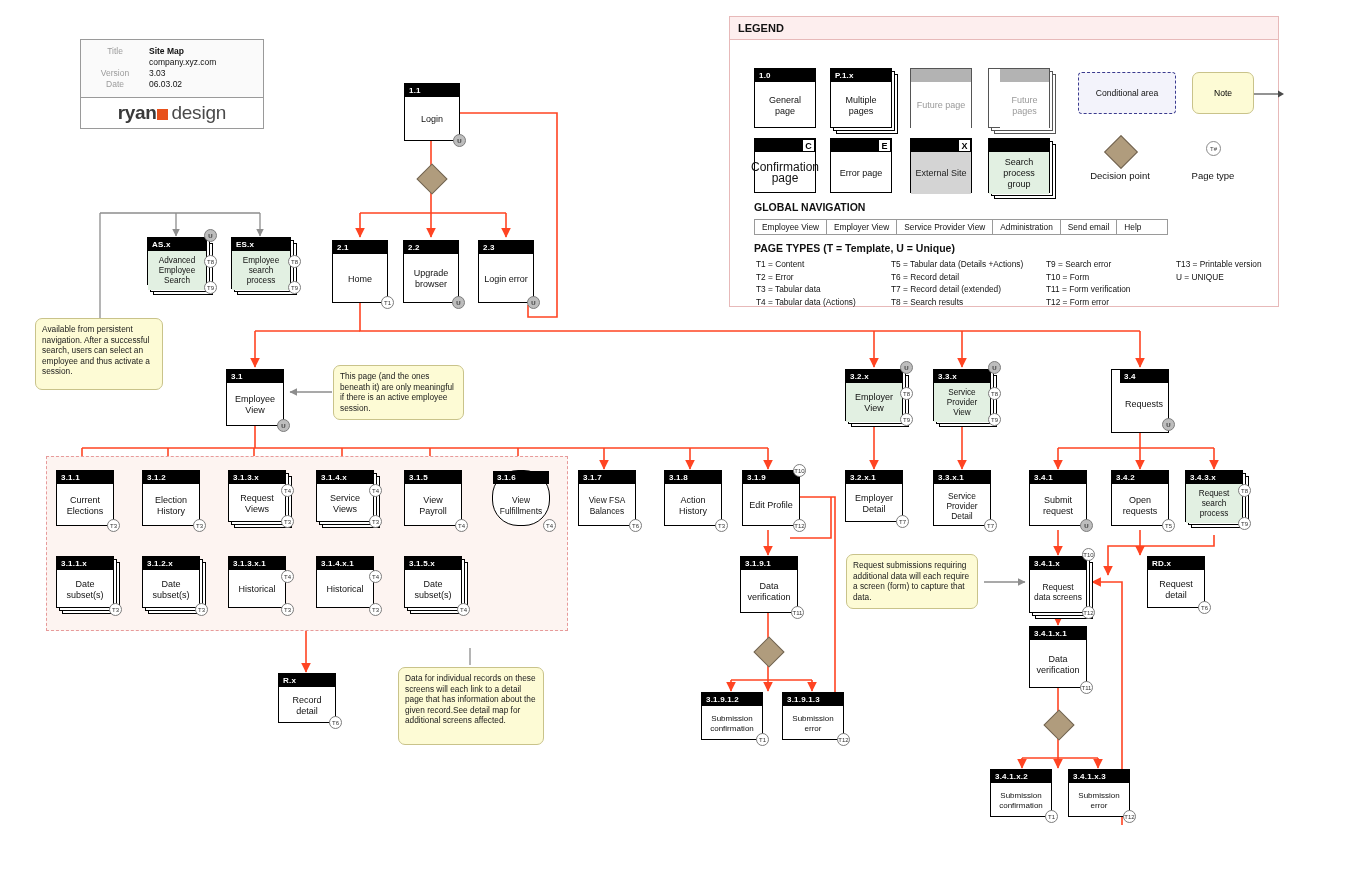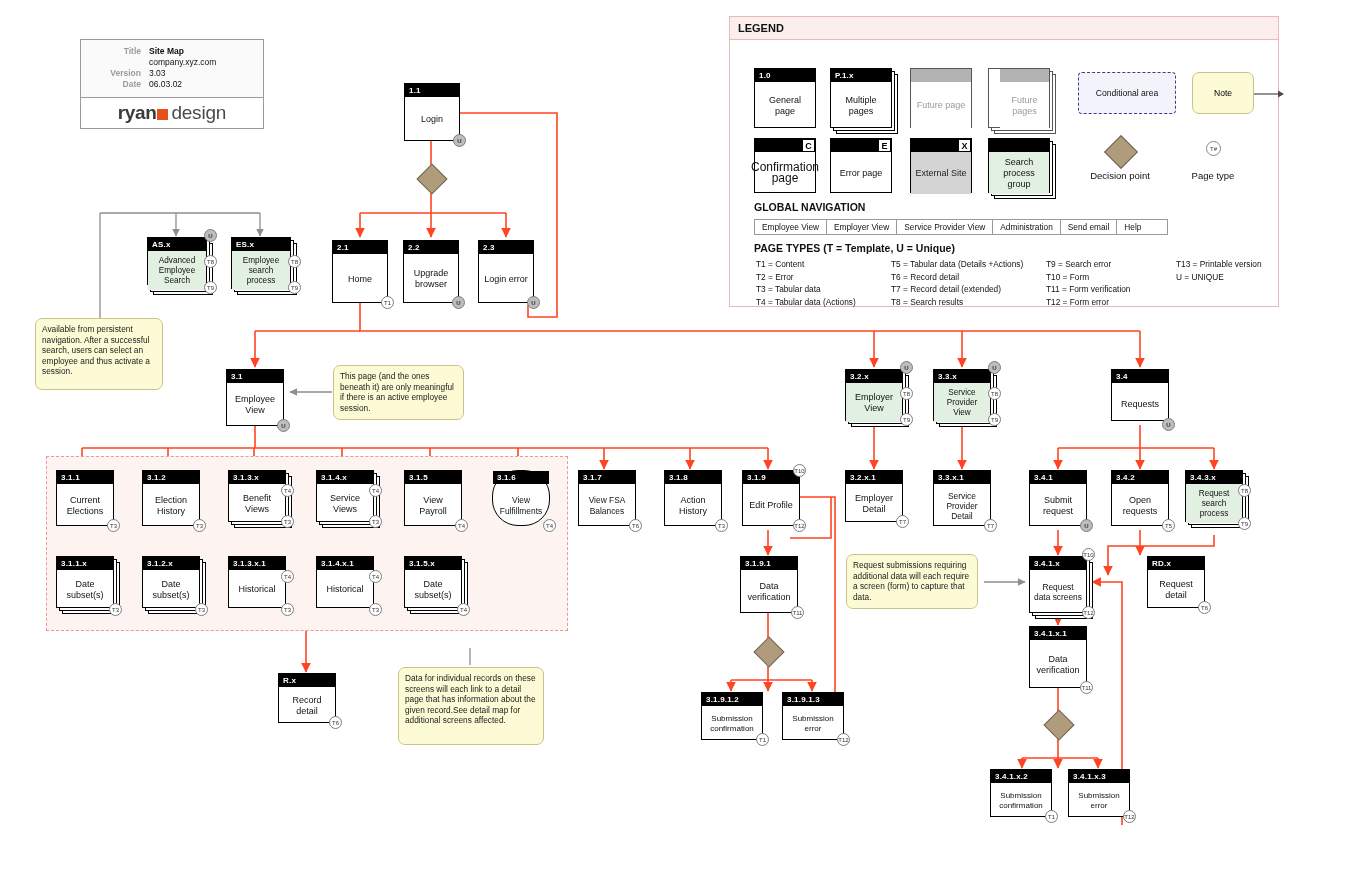--- a/index.html
+++ b/index.html
@@ -6,21 +6,21 @@
   body{width:1346px;height:871px;position:relative;
        font-family:"Liberation Sans","DejaVu Sans",sans-serif;
        font-size:9px;color:#000;overflow:hidden;}
   #canvas{position:absolute;inset:0;}
   svg#wires{position:absolute;left:0;top:0;width:1346px;height:871px;pointer-events:none;}
 
   
   .titleblock{position:absolute;left:80px;top:39px;width:182px;border:1px solid #9a9a9a;background:#fafafa;}
   .tb-rows{padding:6px 8px 7px 8px;}
   .tb-row{display:flex;line-height:11px;}
-  .tb-lab{width:52px;text-align:right;color:#9b9b9b;font-size:8.5px;padding-right:8px;font-weight:bold;}
+  .tb-lab{width:52px;text-align:center;color:#9b9b9b;font-size:8.5px;padding-right:8px;}
   .tb-val{font-size:8.5px;color:#111;}
   .tb-val.strong{font-weight:bold;}
   .tb-logo{border-top:1px solid #9a9a9a;height:30px;display:flex;align-items:center;justify-content:center;background:#fff;}
   .logo-ryan{font-size:19px;font-weight:bold;color:#3a3a3a;letter-spacing:-.4px;}
   .logo-sq{display:inline-block;width:11px;height:11px;background:#e8501a;margin:0 3px 0 1px;position:relative;top:1px;}
   .logo-design{font-size:19px;color:#4a4a4a;letter-spacing:-.2px;}
 
   
   .node{position:absolute;box-sizing:border-box;}
   .nbox{position:absolute;left:0;top:0;box-sizing:border-box;border:1px solid #000;background:#fff;}
@@ -416,21 +416,21 @@
   <div class="nbox" style="width:58px;height:52px;">
     <div class="nhdr">3.3.x</div>
     <div class="nbody" style="height:39px;background:#e2f0e2;font-size:8.2px;line-height:10px;">Service Provider View</div>
   </div>
   <div class="badge u" style="right:-10px;top:-8px;">U</div>
   <div class="badge" style="right:-10px;top:18px;">T8</div>
   <div class="badge" style="right:-10px;top:44px;">T9</div>
 </div>
 
 <div class="node" style="left:1111px;top:369px;width:58px;height:56px;">
-  <div class="nbox" style="width:58px;height:52px;">
+  <div class="nbox" style="width:58px;height:64px;padding-left:8px;">
     <div class="nhdr">3.4</div>
     <div class="nbody" style="height:43px;">Requests</div>
   </div>
   <div class="badge u b-br">U</div>
 </div>
 
 <div class="node" style="left:56px;top:470px;width:58px;height:56px;">
   <div class="nbox" style="width:58px;height:56px;">
     <div class="nhdr">3.1.1</div>
     <div class="nbody" style="height:43px;">Current Elections</div>
@@ -444,21 +444,21 @@
     <div class="nbody" style="height:43px;">Election History</div>
   </div>
   <div class="badge b-br">T3</div>
 </div>
 
 <div class="node" style="left:228px;top:470px;width:58px;height:52px;">
   <div class="stk k2" style="left:6px;top:6px;width:58px;height:52px;"></div>
   <div class="stk k1" style="left:3px;top:3px;width:58px;height:52px;"></div>
   <div class="nbox" style="width:58px;height:52px;">
     <div class="nhdr">3.1.3.x</div>
-    <div class="nbody" style="height:39px;">Benefit Views</div>
+    <div class="nbody" style="height:39px;">Request Views</div>
   </div>
   <div class="badge" style="right:-8px;top:14px;">T4</div>
   <div class="badge" style="right:-8px;top:45px;">T3</div>
 </div>
 
 <div class="node" style="left:316px;top:470px;width:58px;height:52px;">
   <div class="stk k2" style="left:6px;top:6px;width:58px;height:52px;"></div>
   <div class="stk k1" style="left:3px;top:3px;width:58px;height:52px;"></div>
   <div class="nbox" style="width:58px;height:52px;">
     <div class="nhdr">3.1.4.x</div>

